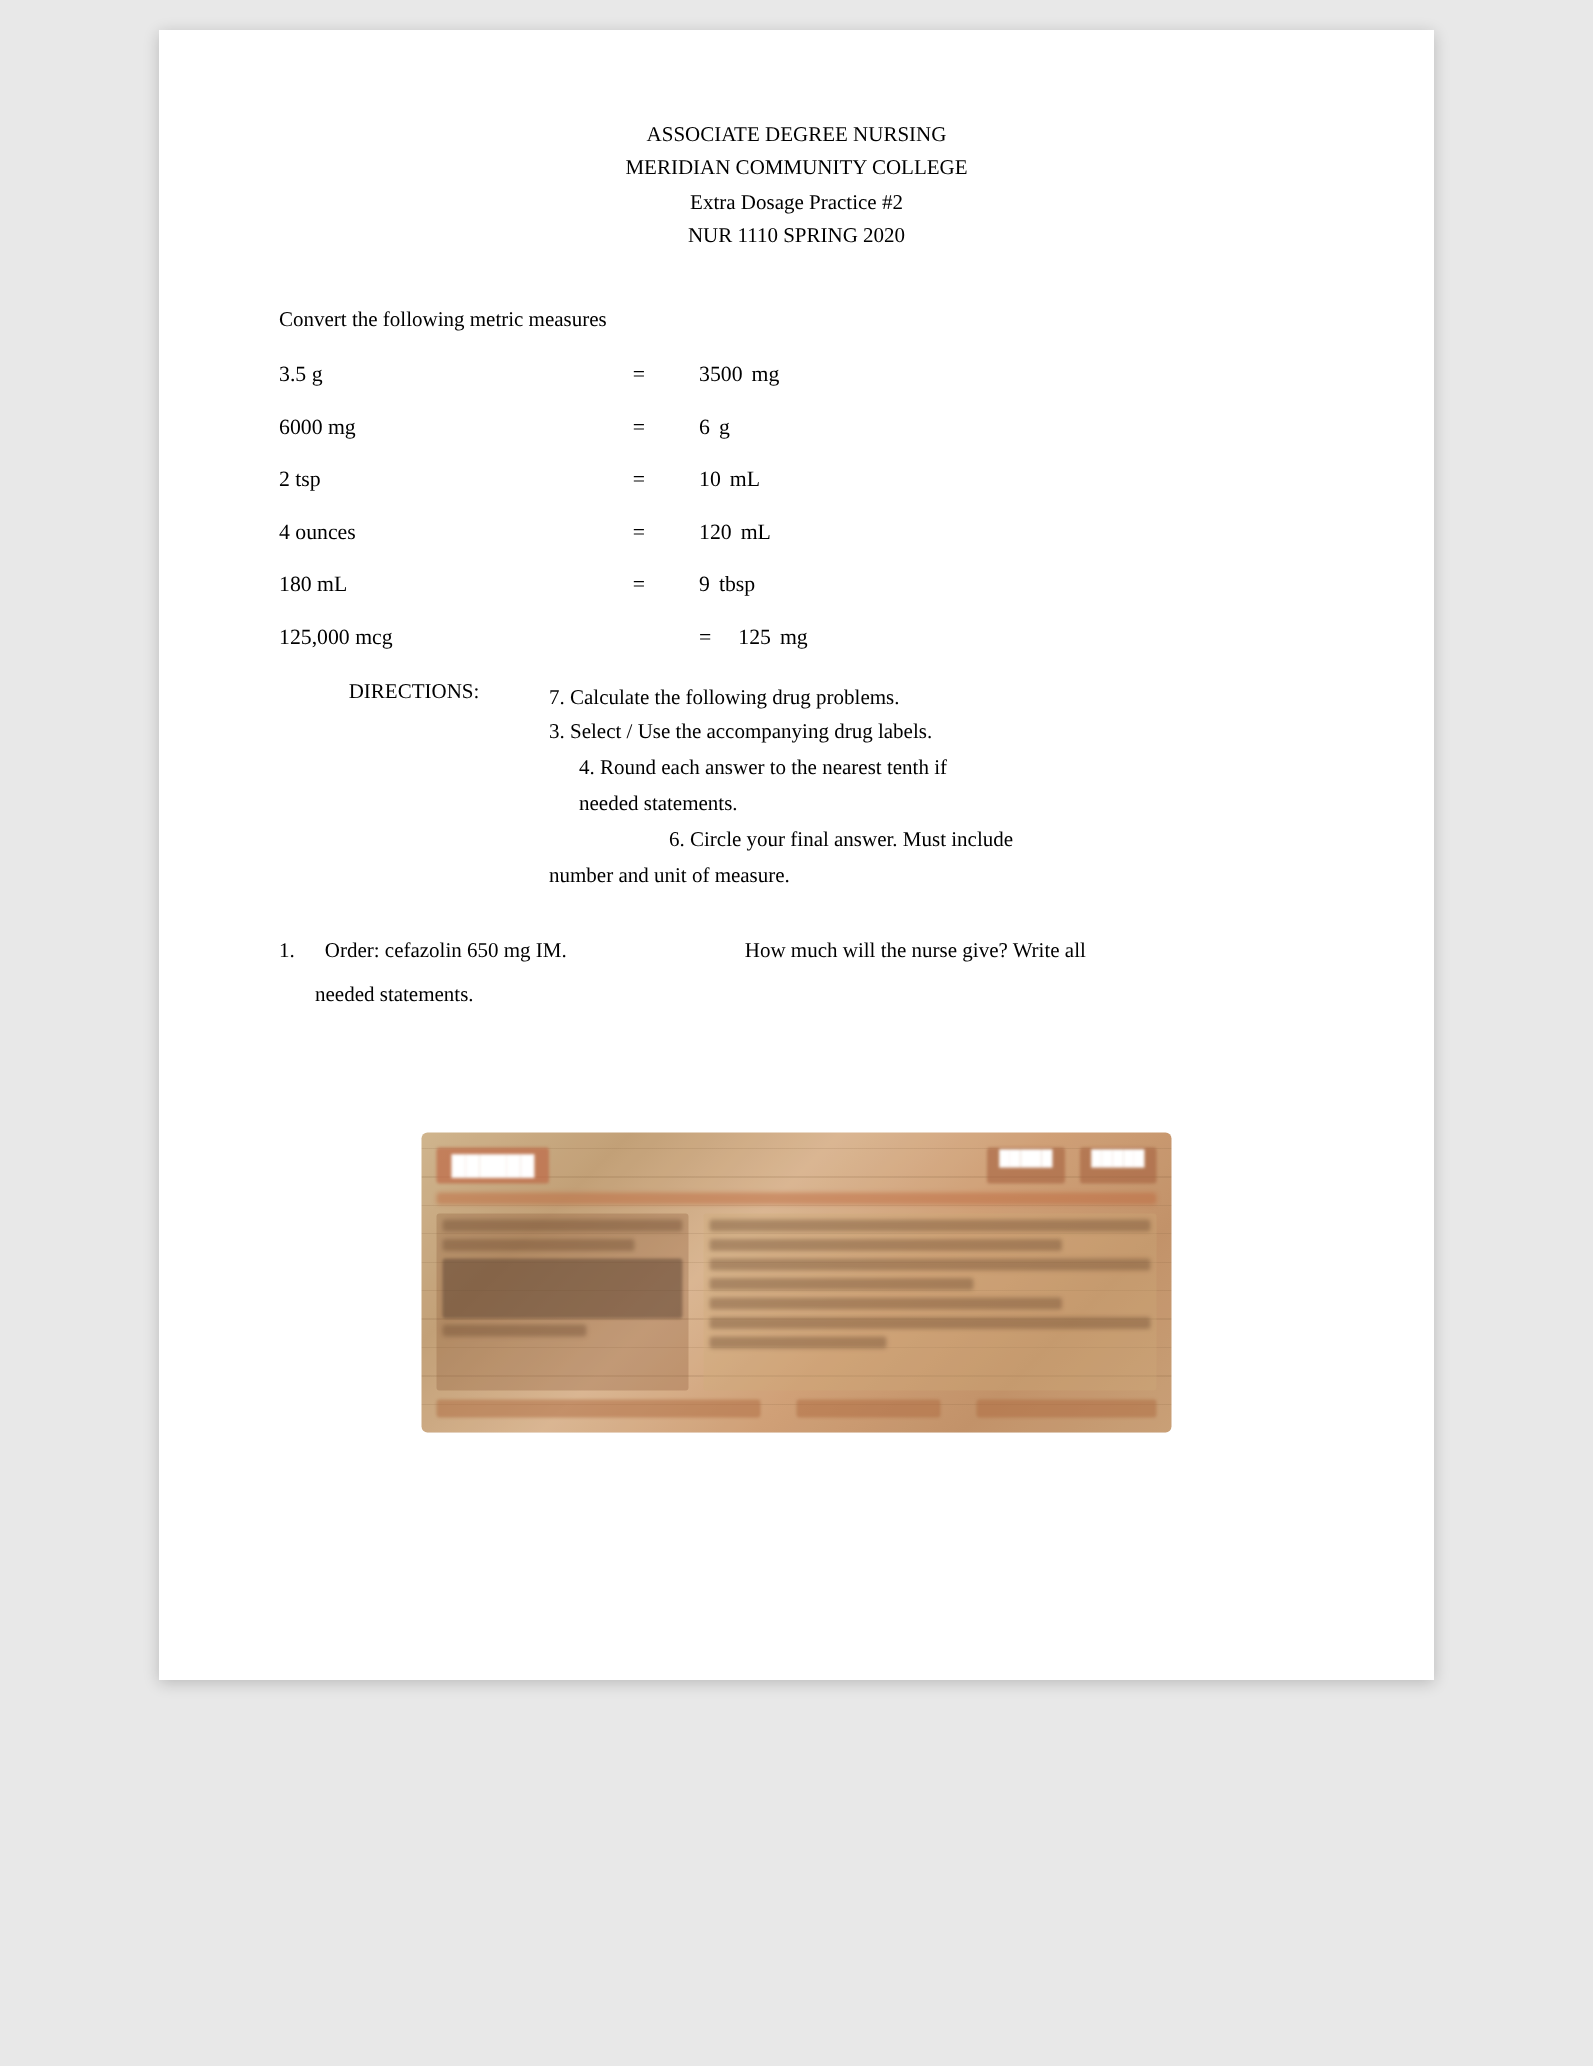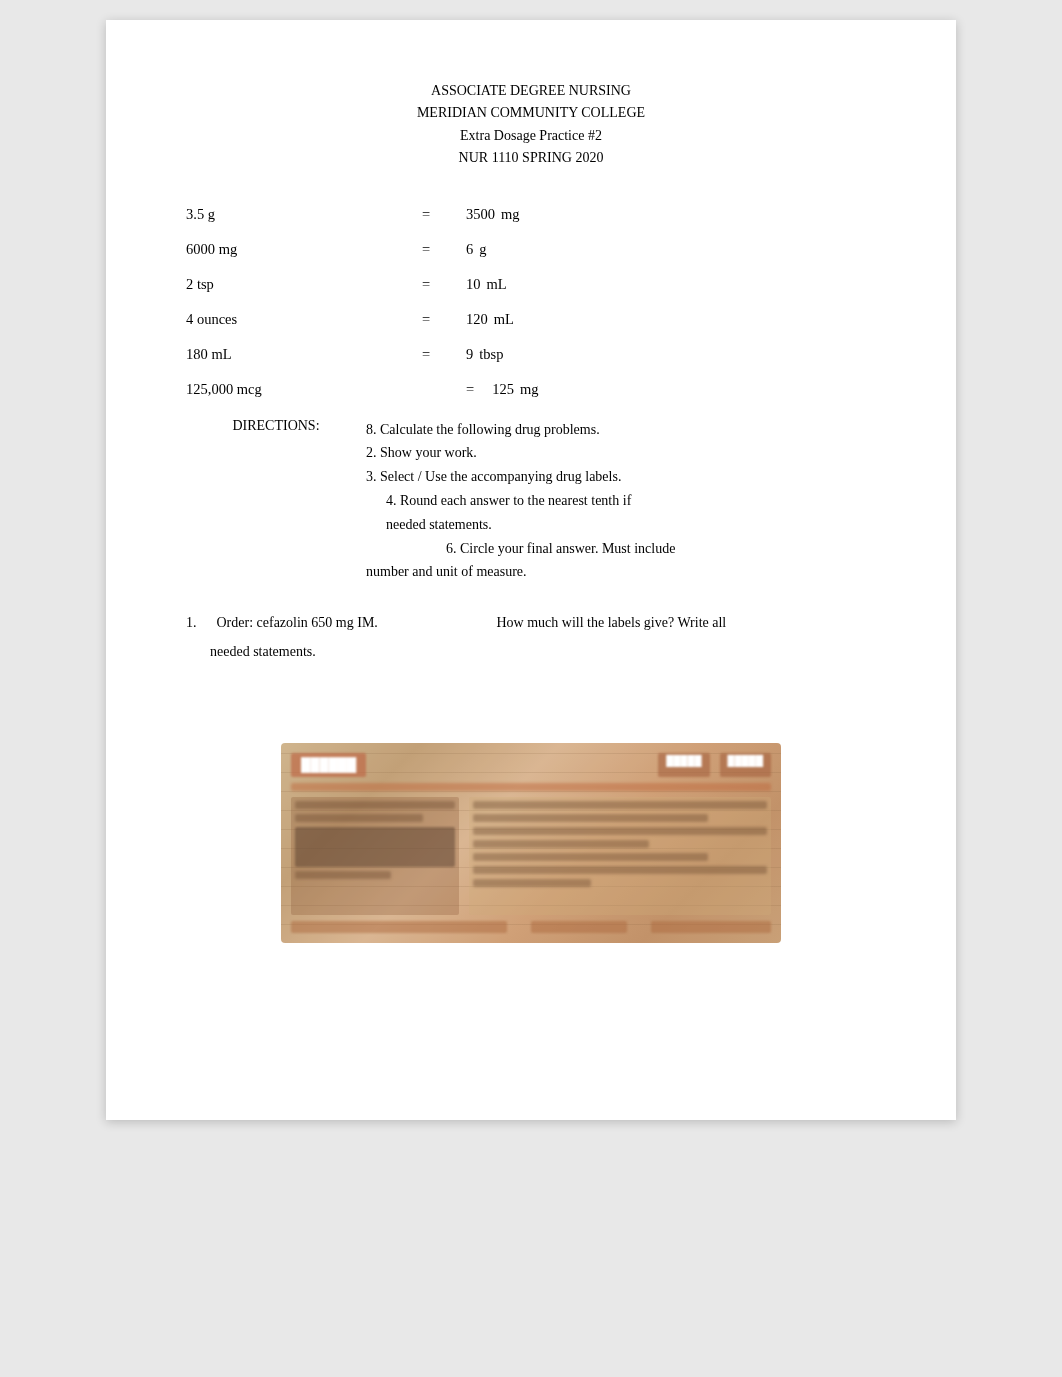--- a/index.html
+++ b/index.html
@@ -234,20 +234,21 @@
 
 <div class="page">
 
   <div class="header">
     <div class="title-line">ASSOCIATE DEGREE NURSING</div>
     <div class="title-line">MERIDIAN COMMUNITY COLLEGE</div>
     <div class="title-line">Extra Dosage Practice #2</div>
     <div class="title-line">NUR 1110 SPRING 2020</div>
   </div>
 
+  <div class="intro-text">Convert the following metric measures</div>
 
   <div class="conversions-table">
 
     <div class="conversion-row">
       <div class="conv-left">3.5 g</div>
       <div class="conv-equals">=</div>
       <div class="conv-right">
         <span>3500</span>
         <span>mg</span>
       </div>
@@ -297,35 +298,34 @@
         <span style="margin-left:12px;">125</span>
         <span>mg</span>
       </div>
     </div>
 
   </div>
 
   <div class="directions-section">
     <div class="directions-label">DIRECTIONS:</div>
     <div class="directions-content">
-      <span class="dir-line">8. Calculate the following drug problems.</span>
-      <span class="dir-line">2. Show your work.</span>
+      <span class="dir-line">7. Calculate the following drug problems.</span>
       <span class="dir-line">3. Select / Use the accompanying drug labels.</span>
       <span class="dir-line" style="padding-left:20px;">4. Round each answer to the nearest tenth if</span>
       <span class="dir-line" style="padding-left:20px;">needed statements.</span>
       <span class="dir-line" style="padding-left:80px;">6. Circle your final answer. Must include</span>
       <span class="dir-line">number and unit of measure.</span>
     </div>
   </div>
 
   <div class="problem-section">
     <div class="problem-item">
       <span class="problem-number">1.</span>
       <span class="problem-left">Order: cefazolin 650 mg IM.</span>
-      <span class="problem-right">How much will the labels give? Write all</span>
+      <span class="problem-right">How much will the nurse give? Write all</span>
     </div>
     <div class="problem-continued">needed statements.</div>
   </div>
 
   <div class="drug-label-area">
     <div class="drug-label-box">
       <div class="drug-label-inner">
         <div class="label-top-row">
           <div class="label-brand-block" style="filter:blur(1px);">██████</div>
           <div style="display:flex;gap:10px;">

